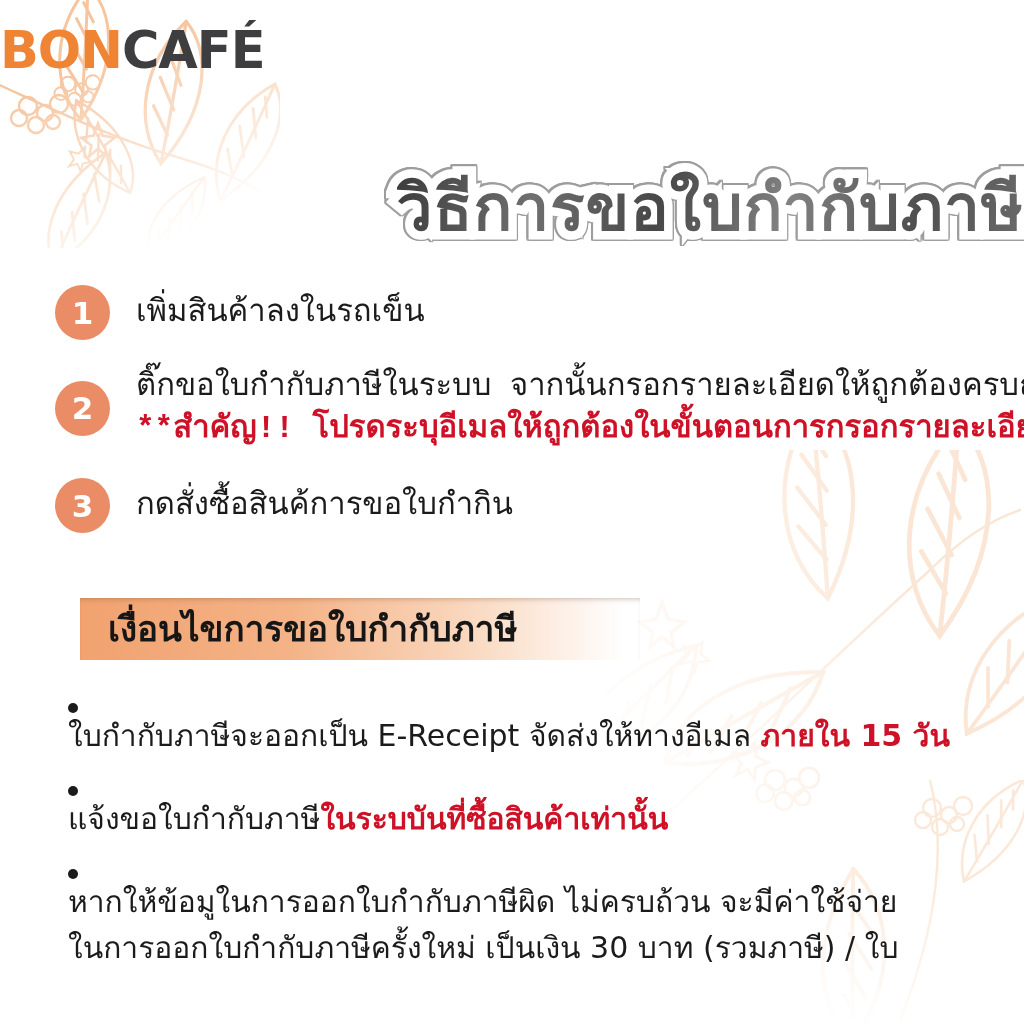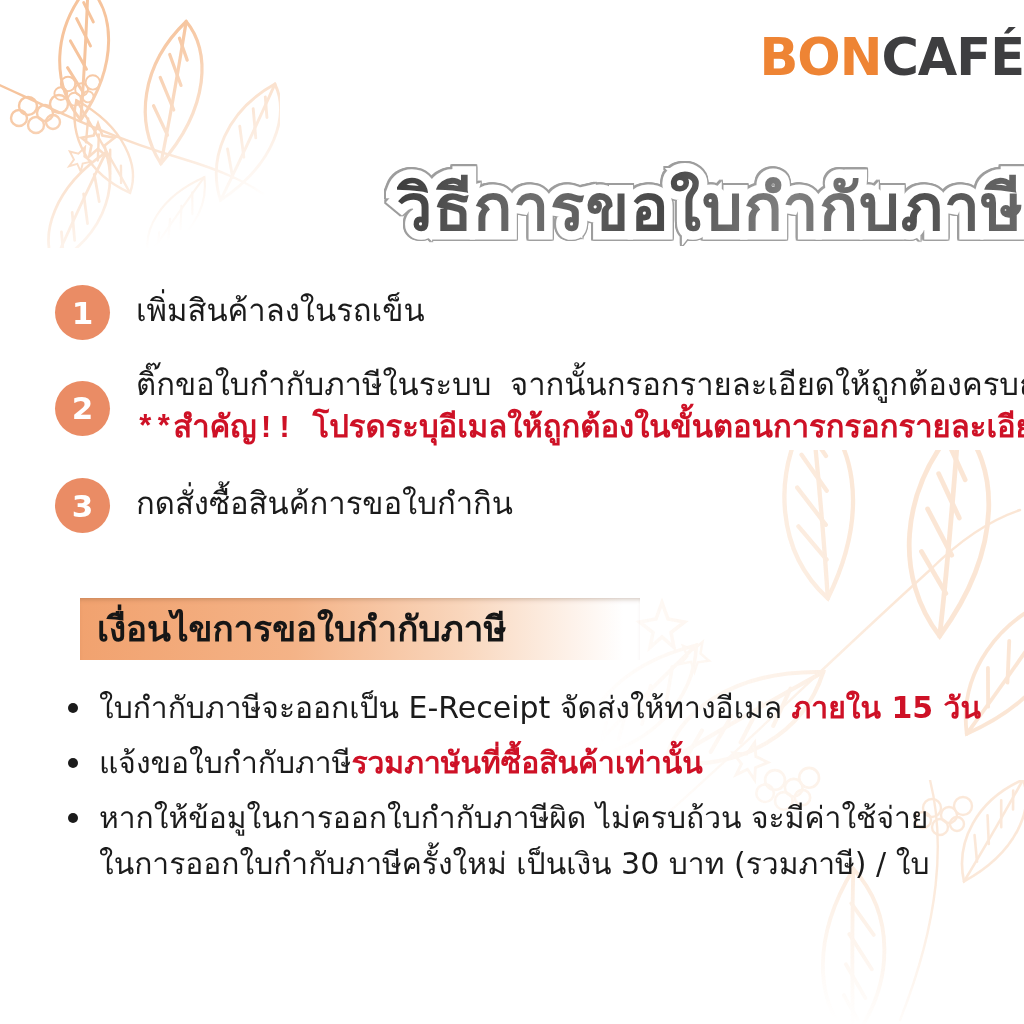--- a/index.html
+++ b/index.html
@@ -28,22 +28,22 @@
     mask-image:linear-gradient(250deg,#000 30%,rgba(0,0,0,.4) 65%,transparent 95%);
   }
   .deco-br {
     position:absolute; left:810px; top:780px; opacity:.5;
     -webkit-mask-image:linear-gradient(205deg,#000 40%,transparent 95%);
     mask-image:linear-gradient(205deg,#000 40%,transparent 95%);
   }
 
   
   .logo {
-    position:absolute; top:30px; left:0; width:100%;
-    text-align:right; font-size:51px; font-weight:700;
+    position:absolute; top:23px; left:0; width:100%;
+    text-align:left; font-size:51px; font-weight:700;
     letter-spacing:-1px; line-height:56px;
   }
   .logo .bon  { color:var(--orange); }
   .logo .cafe { color:#3e3e40; }
 
   
   .title-wrap {
     position:absolute; top:163px; left:0; width:100%;
     text-align:right;
   }
@@ -77,28 +77,28 @@
     color:#fff; font-size:31px; font-weight:700;
     display:flex; align-items:center; justify-content:center;
   }
   .step-text { font-size:31px; line-height:42px; white-space:nowrap;font-family:Liberation Mono, monospace; }
   .warn { color:var(--red); font-weight:700; }
 
   
   .cond-header {
     position:absolute; left:80px; top:598px;
     width:560px; height:62px; line-height:62px;
-    padding-left:17px;
+    padding-left:28px;
     font-size:35px; font-weight:700; color:#161616;
     background:linear-gradient(90deg,#f1a26f 0%,#f4b387 38%,#f9d6bc 68%,rgba(255,255,255,0) 97%);
     box-shadow:inset 0 4px 5px -3px rgba(110,70,40,.35);
     white-space:nowrap;
   }
   .bullets { position:absolute; left:68px; top:685px; width:940px; }
-  .bullet { display:flex; margin-bottom:9px; }
+  .bullet { display:flex; margin-bottom:9px;flex-direction:column; }
   .dot {
     flex:0 0 auto; width:10px; height:10px; border-radius:50%;
     background:#1b1b1b; margin:18px 21px 0 0;
   }
   .btext { font-size:30px; line-height:46px; }
   .btext .line { display:block; white-space:nowrap; }
   .hl { color:var(--red); font-weight:700; }
 
   :root { --orange:#ee8434; --circle:#ea8c65; --red:#ce1126; }
 </style>
@@ -201,21 +201,21 @@
     <div class="bullet">
       <span class="dot"></span>
       <div class="btext">
         <span class="line"><span>ใบกำกับภาษีจะออกเป็น E-Receipt จัดส่งให้ทางอีเมล </span><span class="hl">ภายใน 15 วัน</span></span>
       </div>
     </div>
 
     <div class="bullet">
       <span class="dot"></span>
       <div class="btext">
-        <span class="line"><span>แจ้งขอใบกำกับภาษี</span><span class="hl">รวมภาษันที่ซื้อสินค้าเท่านั้น</span></span>
+        <span class="line"><span>แจ้งขอใบกำกับภาษี</span><span class="hl">ในระบบันที่ซื้อสินค้าเท่านั้น</span></span>
       </div>
     </div>
 
     <div class="bullet">
       <span class="dot"></span>
       <div class="btext">
         <span class="line"><span>หากให้ข้อมูในการออกใบกำกับภาษีผิด ไม่ครบถ้วน จะมีค่าใช้จ่าย</span><span class="hl"></span></span>
         <span class="line">ในการออกใบกำกับภาษีครั้งใหม่ เป็นเงิน 30 บาท (รวมภาษี) / ใบ</span>
       </div>
     </div>

